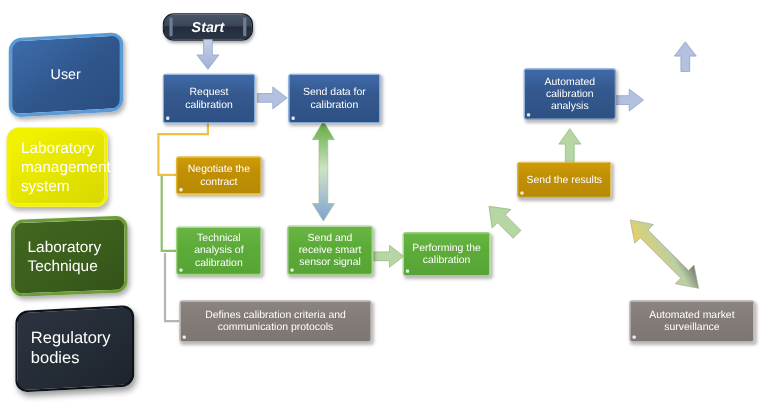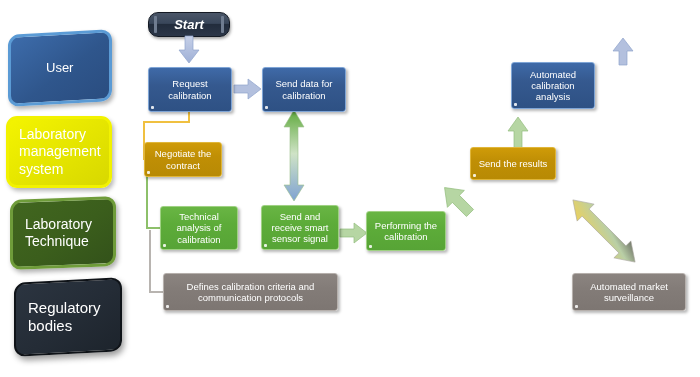--- a/index.html
+++ b/index.html
@@ -33,21 +33,21 @@
     left: 8px; top: 32px; width: 104px; height: 72px;
     background: linear-gradient(145deg,#3d6cab 0%,#2f568c 55%,#2a4d80 100%);
     border: 3px solid #5b9bd5;
     font-size: 13px;
     transform: skewY(-3.2deg);
     box-shadow: 2px 3px 4px rgba(0,0,0,0.30);
   }
   .lane-user > span { transform: skewY(3.2deg); display:block; }
 
   .lane-lms {
-    left: 6px; top: 116px; width: 106px; height: 72px;
+    left: 6px; top: 116px; width: 92px; height: 72px;
     background: linear-gradient(145deg,#f4f400 0%,#e3e300 60%,#d8d800 100%);
     border: 3px solid #f2f200;
     color: #ffffff;
     font-size: 14px;
     text-align: left;
     justify-content: flex-start;
     padding-left: 10px;
     box-shadow: 2px 3px 4px rgba(0,0,0,0.28);
   }
   .lane-labtech {
@@ -246,26 +246,26 @@
   </svg>
 
   <div class="pbox pbox-blue" style="left:148px; top:67px; width:84px; height:45px;">
     <span>Request calibration</span>
   </div>
 
   <div class="pbox pbox-blue" style="left:262px; top:67px; width:84px; height:45px;">
     <span>Send data for calibration</span>
   </div>
 
-  <div class="pbox pbox-blue" style="left:476px; top:62px; width:84px; height:47px;margin-left:35px;">
+  <div class="pbox pbox-blue" style="left:476px; top:62px; width:84px; height:47px;">
     <span>Automated calibration analysis</span>
   </div>
 
 
-  <div class="pbox pbox-gold" style="left:144px; top:142px; width:78px; height:35px;">
+  <div class="pbox pbox-gold" style="left:160px; top:142px; width:78px; height:35px;">
     <span>Negotiate the contract</span>
   </div>
 
   <div class="pbox pbox-gold" style="left:470px; top:147px; width:86px; height:33px;">
     <span>Send the results</span>
   </div>
 
   <div class="pbox pbox-green" style="left:160px; top:206px; width:78px; height:44px;">
     <span>Technical analysis of calibration</span>
   </div>

